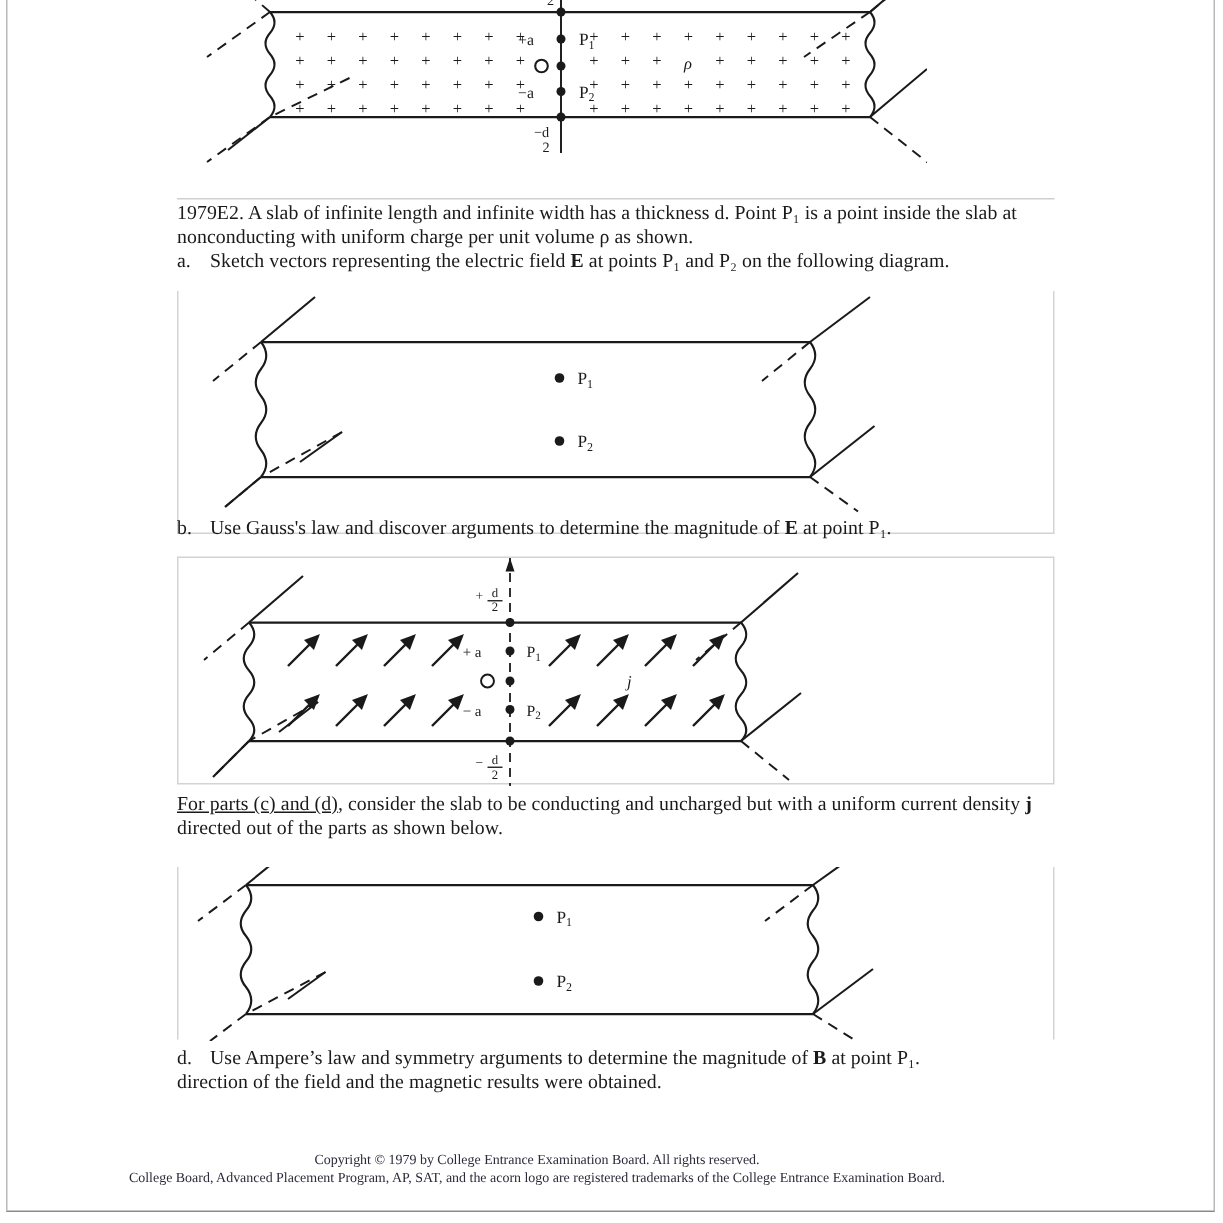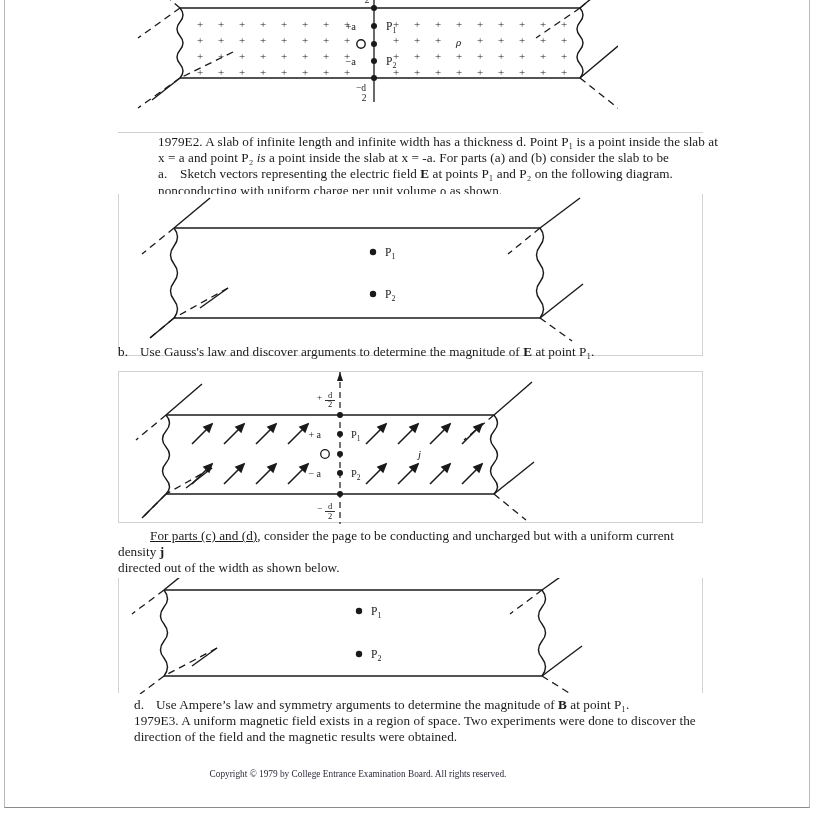--- a/index.html
+++ b/index.html
@@ -44,21 +44,21 @@
     line-height: 16.2px;
     text-align: left;
     letter-spacing: 0.05px;
   }
   .para .lbl {
     display: inline-block;
     width: 22px;
   }
   .bold { font-weight: bold; }
   .ital { font-style: italic; }
-  .u { text-decoration: underline; margin-left: 32px; }
+  .u { text-decoration: underline; }
 
   .hrule {
     position: absolute;
     background: #cfcfcf;
     height: 1px;
   }
 
   
   .dbox {
     position: absolute;
@@ -213,25 +213,24 @@
 
     <text x="243" y="97" font-family="Liberation Serif, serif" font-size="9.5" text-anchor="middle" fill="#1a1a1a">−d</text>
     <text x="246" y="107" font-family="Liberation Serif, serif" font-size="9.5" text-anchor="middle" fill="#1a1a1a">2</text>
 
     <text x="338" y="52" font-family="Liberation Serif, serif" font-size="11" font-style="italic" fill="#1a1a1a">ρ</text>
   </svg>
 </div>
 
 <div class="hrule" style="left:118px; top:132px; width:585px;"></div>
 
-<div class="content" style="top:134px;margin-left:40px;">
+<div class="content" style="top:134px;">
   <div class="para">1979E2.  A slab of infinite length and infinite width has a thickness d.  Point P₁ is a point inside the slab at</div>
-  <div class="para"><span>x = a and point P₂ </span><span class="ital">is</span><span> a point inside the slab at x = -a.  For parts (a) and (b) consider the slab to be</span></div>
+  <div class="para">nonconducting with uniform charge per unit volume ρ as shown.</div>
   <div class="para"><span class="lbl">a.</span><span>Sketch vectors representing the electric field </span><span class="bold">E</span><span> at points P₁ and P₂ on the following diagram.</span></div>
-  <div class="para">nonconducting with uniform charge per unit volume ρ as shown.</div>
 </div>
 
 <div class="dbox" style="left:118px; top:194px; width:585px; height:162px; border-top:none;"></div>
 <div class="diagram" style="left:128px; top:196px;">
   <svg width="500" height="150" viewBox="0 0 500 150" xmlns="http://www.w3.org/2000/svg">
     <g stroke="#1a1a1a" fill="none" stroke-width="1.5">
       <line x1="46" y1="32" x2="412" y2="32"></line>
       <line x1="46" y1="122" x2="412" y2="122"></line>
     </g>
 
@@ -351,22 +350,22 @@
     <text x="200" y="139" font-family="Liberation Serif, serif" font-size="9" text-anchor="end" fill="#1a1a1a">−</text>
     <text x="208" y="137" font-family="Liberation Serif, serif" font-size="8.5" text-anchor="middle" fill="#1a1a1a">d</text>
     <text x="208" y="147" font-family="Liberation Serif, serif" font-size="8.5" text-anchor="middle" fill="#1a1a1a">2</text>
     <line x1="203" y1="139.5" x2="213" y2="139.5" stroke="#1a1a1a" stroke-width="0.9"></line>
 
     <text x="296" y="86" font-family="Liberation Serif, serif" font-size="11" font-style="italic" fill="#1a1a1a">j</text>
   </svg>
 </div>
 
 <div class="content" style="top:528px;">
-  <div class="para"><span class="u">For parts (c) and (d)</span><span>, consider the page to be conducting and uncharged but with a uniform current density </span><span class="bold">j</span></div>
-  <div class="para">directed out of the width as shown below.</div>
+  <div class="para"><span class="u">For parts (c) and (d)</span><span>, consider the slab to be conducting and uncharged but with a uniform current density </span><span class="bold">j</span></div>
+  <div class="para">directed out of the parts as shown below.</div>
 </div>
 
 <div class="dbox" style="left:118px; top:578px; width:585px; height:115px; border-top:none; border-bottom:none;"></div>
 <div class="diagram" style="left:122px; top:578px;">
   <svg width="510" height="116" viewBox="0 0 510 116" xmlns="http://www.w3.org/2000/svg">
     <g stroke="#1a1a1a" fill="none" stroke-width="1.5">
       <line x1="42" y1="12" x2="420" y2="12"></line>
       <line x1="42" y1="98" x2="420" y2="98"></line>
     </g>
     <g stroke="#1a1a1a" fill="none" stroke-width="1.3" stroke-dasharray="7,5">
@@ -384,21 +383,21 @@
     </g>
     <path d="M42,12 q7,9 0,17 q-7,9 0,17 q7,9 0,17 q-7,9 0,17 q7,9 0,18" stroke="#1a1a1a" fill="none" stroke-width="1.4"></path>
     <path d="M420,12 q7,9 0,17 q-7,9 0,17 q7,9 0,17 q-7,9 0,17 q7,9 0,18" stroke="#1a1a1a" fill="none" stroke-width="1.4"></path>
     <circle cx="237" cy="33" r="3.2" fill="#1a1a1a"></circle>
     <circle cx="237" cy="76" r="3.2" fill="#1a1a1a"></circle>
     <text x="249" y="37" font-family="Liberation Serif, serif" font-size="11.5" fill="#1a1a1a">P<tspan font-size="8" dy="2.5">1</tspan></text>
     <text x="249" y="80" font-family="Liberation Serif, serif" font-size="11.5" fill="#1a1a1a">P<tspan font-size="8" dy="2.5">2</tspan></text>
   </svg>
 </div>
 
-<div class="content" style="top:697px;margin-left:16px;">
+<div class="content" style="top:697px;">
   <div class="para"><span class="lbl">d.</span><span>Use Ampere’s law and symmetry arguments to determine the magnitude of </span><span class="bold">B</span><span> at point P₁.</span></div>
-  <div class="para">1979E3.  A uniform magnetic field exists in a region of space.  Two experiments were done to discover the</div>
   <div class="para">direction of the field and the magnetic results were obtained.</div>
 </div>
 
 <div class="footer" style="top:769px;">
   <div>Copyright © 1979 by College Entrance Examination Board. All rights reserved.</div>
+  <div>College Board, Advanced Placement Program, AP, SAT, and the acorn logo are registered trademarks of the College Entrance Examination Board.</div>
 </div>
 
 </body></html>

